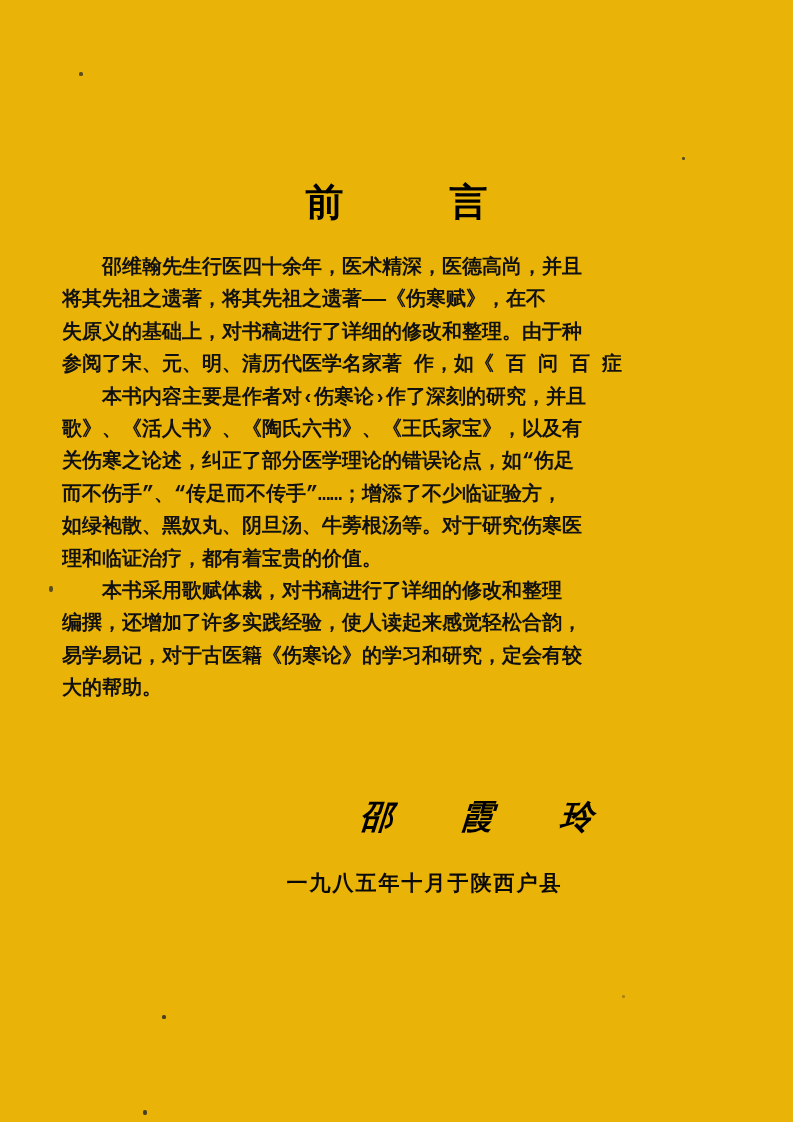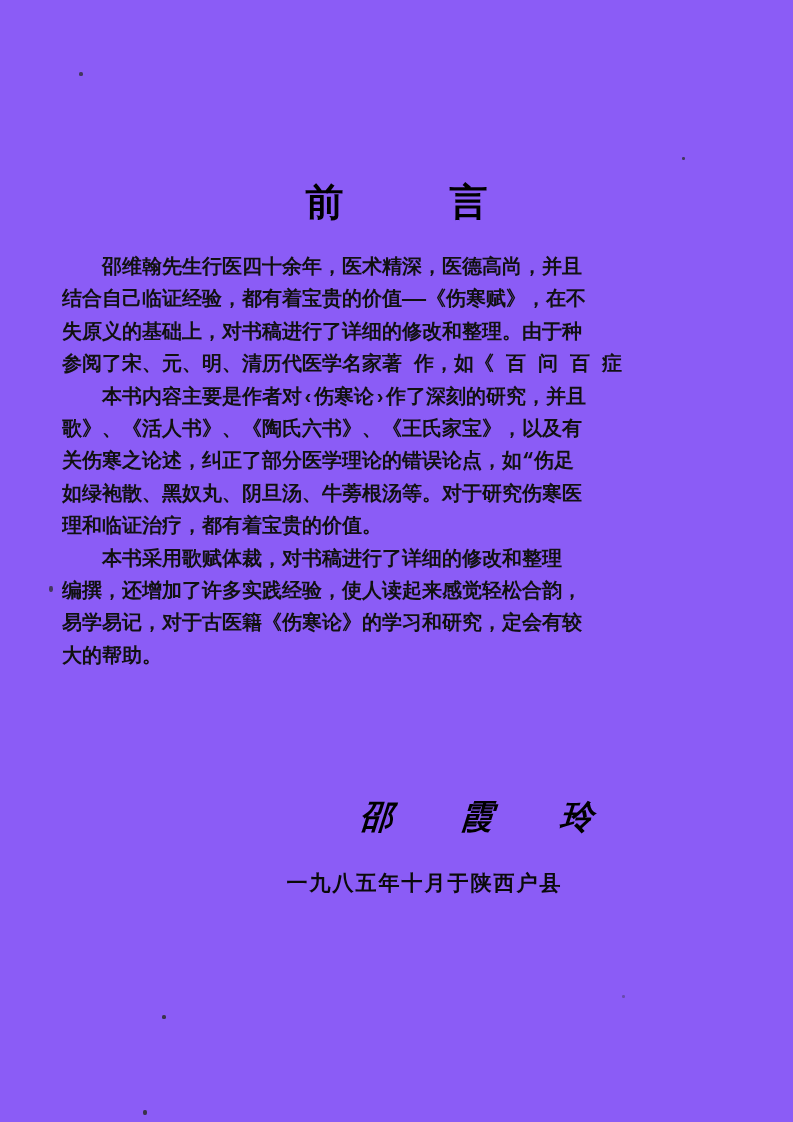--- a/index.html
+++ b/index.html
@@ -13,21 +13,21 @@
     height: 1122px;
     position: relative;
     overflow: hidden;
     font-family: "DejaVu Serif", "Liberation Serif", serif;
     color: #0d0d0d;
   }
 
   .page {
     position: absolute;
     inset: 0;
-    background: #8b5cf6;
+    background: #eab308;
   }
 
   
   .title-block {
     position: absolute;
     top: 183px;
     left: 0;
     width: 793px;
     text-align: center;
   }
@@ -116,29 +116,30 @@
 <div class="page">
 
   <div class="title-block">
     <span class="title">前　言</span>
   </div>
 
   <div class="body-block">
 
     <div class="para-wrap">
       <span class="line">　　邵维翰先生行医四十余年，医术精深，医德高尚，并且</span>
-      <span class="line">结合自己临证经验，都有着宝贵的价值——《伤寒赋》，在不</span>
+      <span class="line">将其先祖之遗著，将其先祖之遗著——《伤寒赋》，在不</span>
       <span class="line">失原义的基础上，对书稿进行了详细的修改和整理。由于种</span>
     </div>
 
     <div class="para-wrap">
       <span class="line">参阅了宋、元、明、清历代医学名家著 作，如《 百 问 百 症</span>
       <span class="line">　　本书内容主要是作者对‹伤寒论›作了深刻的研究，并且</span>
       <span class="line">歌》、《活人书》、《陶氏六书》、《王氏家宝》，以及有</span>
       <span class="line">关伤寒之论述，纠正了部分医学理论的错误论点，如“伤足</span>
+      <span class="line">而不伤手”、“传足而不传手”……；增添了不少临证验方，</span>
       <span class="line">如绿袍散、黑奴丸、阴旦汤、牛蒡根汤等。对于研究伤寒医</span>
       <span class="line">理和临证治疗，都有着宝贵的价值。</span>
     </div>
 
     <div class="para-wrap">
       <span class="line">　　本书采用歌赋体裁，对书稿进行了详细的修改和整理</span>
       <span class="line">编撰，还增加了许多实践经验，使人读起来感觉轻松合韵，</span>
       <span class="line">易学易记，对于古医籍《伤寒论》的学习和研究，定会有较</span>
       <span class="line">大的帮助。</span>
     </div>

